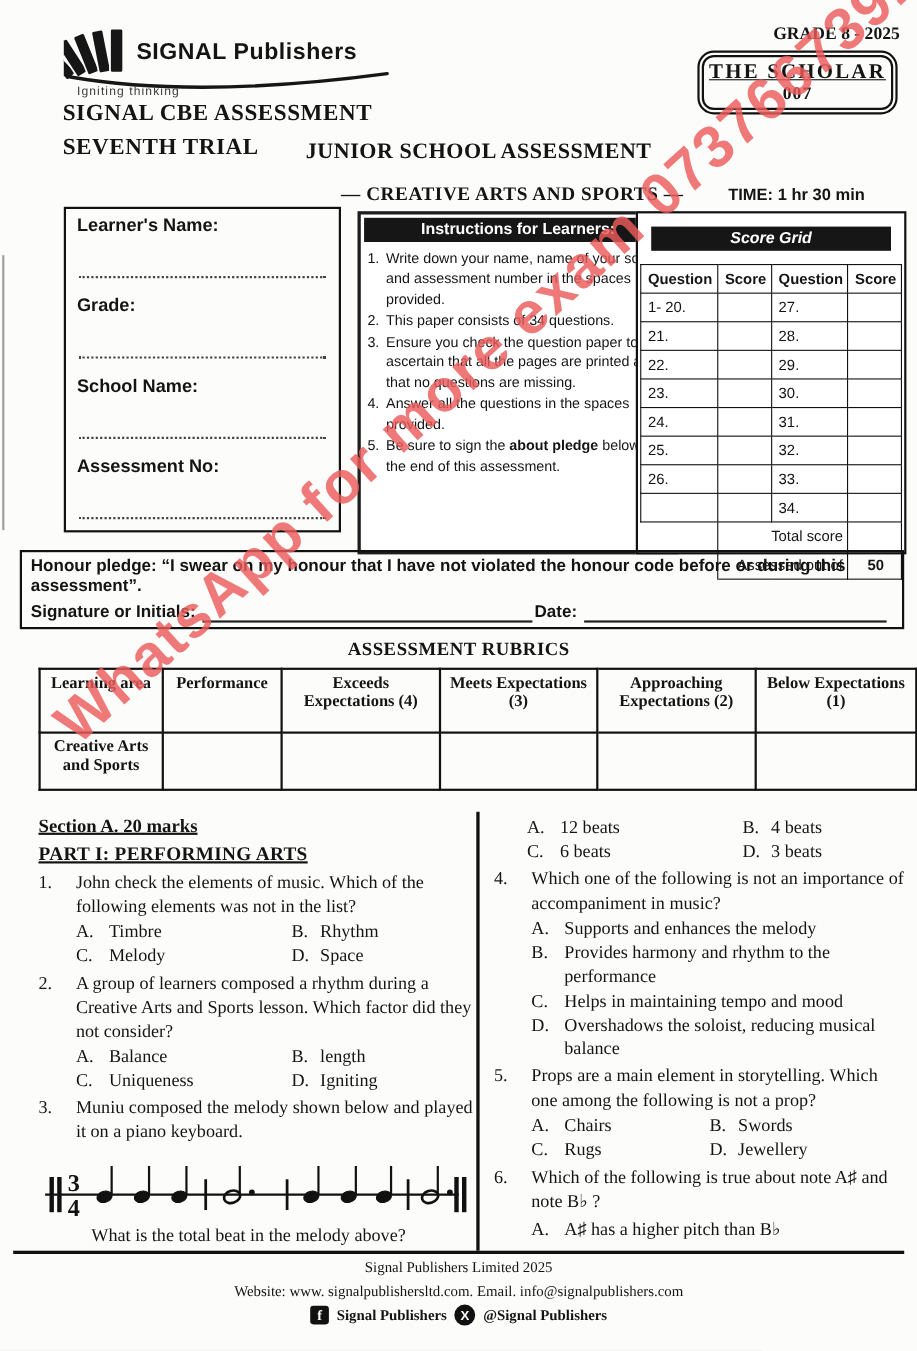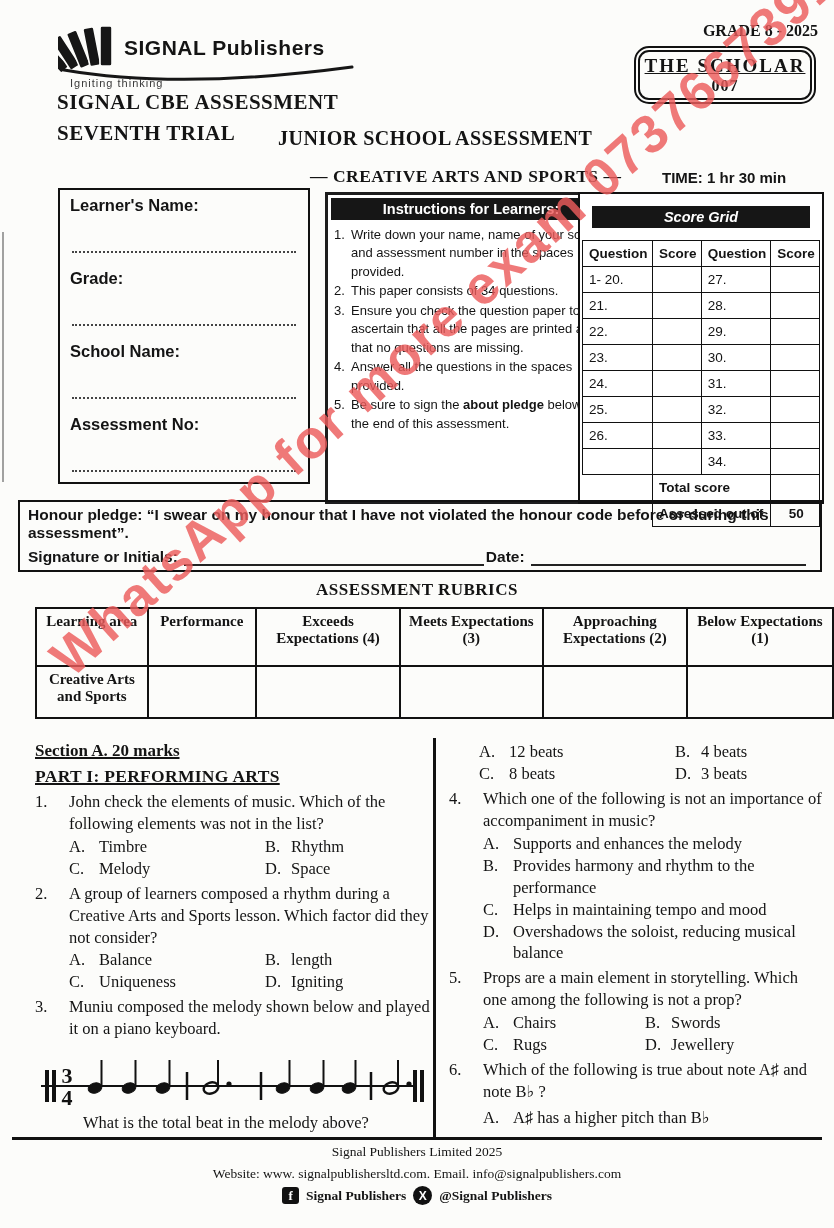--- a/index.html
+++ b/index.html
@@ -60,21 +60,21 @@
     border:2px solid #111;box-sizing:border-box;background:#fff;
     font-family:"Liberation Sans",sans-serif;}
   .score-title{margin:12px;background:#161616;color:#fff;font-weight:bold;font-size:14.5px;
     text-align:center;padding:3px 0;font-style:italic;}
   .score-table{border-collapse:collapse;width:calc(100% - 4px);margin:0 2px;}
   .score-table td,.score-table th{border:1.5px solid #111;font-size:13.5px;padding:2px 4px;height:21px;}
   .score-table th{font-weight:bold;text-align:left;padding-left:6px;}
   .score-table td{text-align:left;padding-left:6px;margin-top:24px;}
   .score-table .c-q1{width:72px;} .score-table .c-s1{width:44px;}
   .score-table .c-q2{width:56px;} .score-table .c-s2{width:40px;}
-  .score-table .merged{font-weight:bold;text-align:left;}
+  .score-table .merged{font-weight:normal;text-align:right;}
   .score-table .val{font-weight:bold;text-align:center;}
 
   
   .pledge-box{position:absolute;left:18px;top:500px;width:804px;height:72px;
     border:2.5px solid #111;box-sizing:border-box;padding:4px 8px;
     font-family:"Liberation Sans",sans-serif;}
   .pledge-text{font-weight:bold;font-size:15.5px;}
   .sig-row{position:absolute;left:8px;right:8px;bottom:4px;display:flex;align-items:flex-end;
     font-weight:bold;font-size:15.5px;}
   .sig-line{border-bottom:2px solid #222;height:18px;flex:1 1 auto;margin:0 6px;}
@@ -419,21 +419,21 @@
       <div class="opt">
         <span class="opt-label">A.</span>
         <span class="opt-text">12 beats</span>
         </div>
       <div class="opt">
         <span class="opt-label tight">B.</span>
         <span class="opt-text">4 beats</span>
         </div>
       <div class="opt">
         <span class="opt-label">C.</span>
-        <span class="opt-text">8 beats</span>
+        <span class="opt-text">6 beats</span>
         </div>
       <div class="opt">
         <span class="opt-label tight">D.</span>
         <span class="opt-text">3 beats</span>
         </div>
     </div>
 
     <div class="q">
       <span class="q-num">4.</span>
       <span class="q-body">Which one of the following is not an importance of accompaniment in music?</span>

